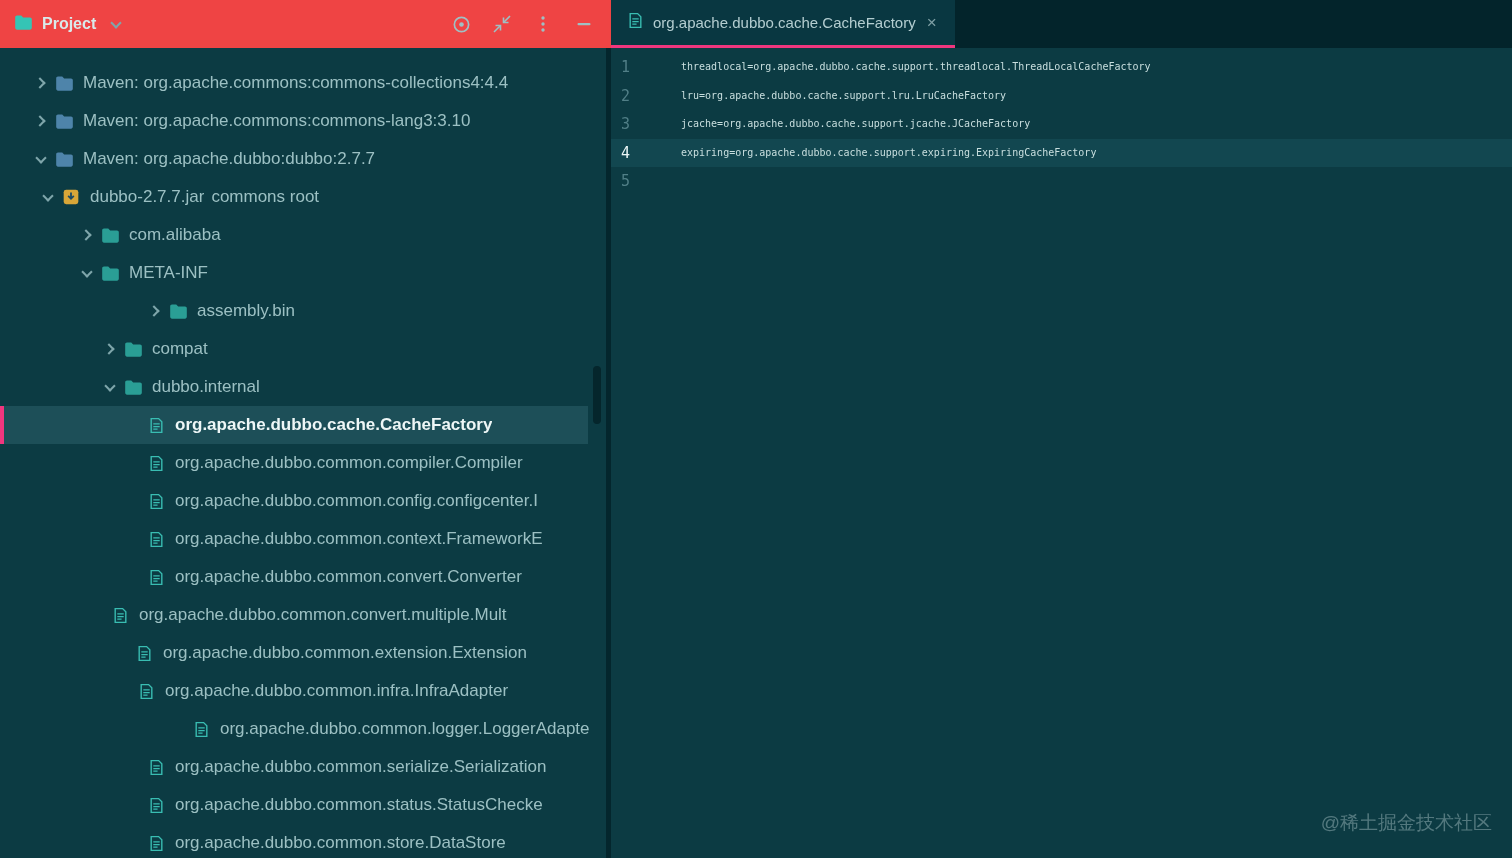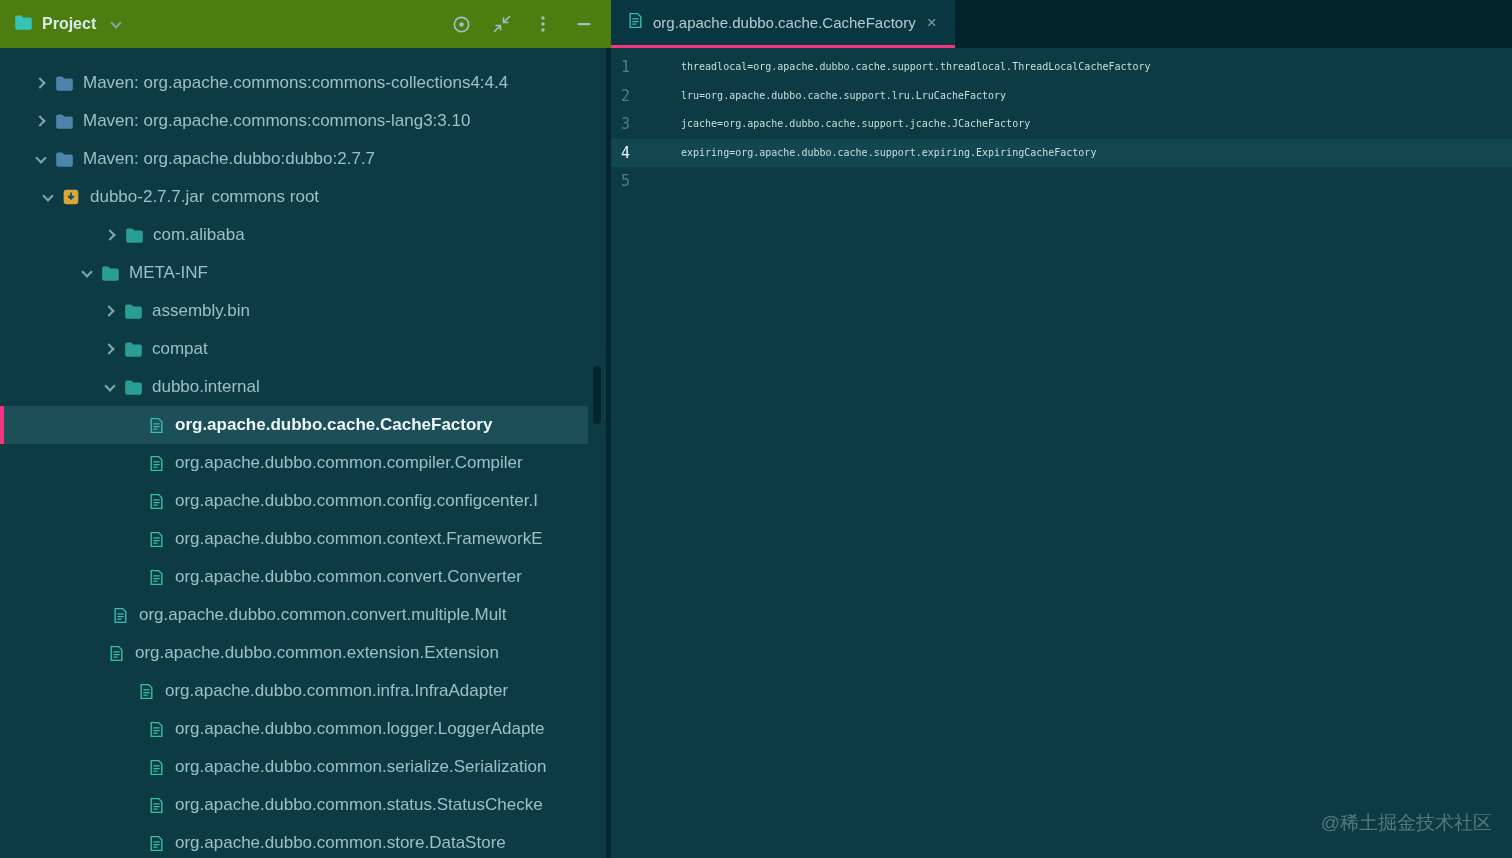--- a/index.html
+++ b/index.html
@@ -8,21 +8,21 @@
     font-family: "Liberation Sans", sans-serif;
     background: #0c3b43;
     position: relative;
     color: #9cc0c3;
   }
 
   
   .topbar { height: 48px; display: flex; align-items: stretch; }
   .tree-header {
     width: 611px; flex: 0 0 611px;
-    background: #4d7c0f;
+    background: #ef4444;
     display: flex; align-items: center;
   }
   .project-selector {
     display: flex; align-items: center; gap: 9px;
     padding-left: 14px; cursor: pointer;
   }
   .project-label { color: #d9eaeb; font-size: 16px; font-weight: 600; }
   .toolbar-icons {
     margin-left: auto; display: flex; align-items: center;
     gap: 19px; padding-right: 16px;
@@ -195,21 +195,21 @@
             </span>
             <span class="tree-icon">
               <svg viewBox="0 0 16 16" width="18" height="18">
                 <rect x="1.5" y="1.5" width="13" height="13" rx="2.2" fill="#d9a638"></rect>
                 <path d="M8 4v5M5.5 7L8 9.6 10.5 7" stroke="#1b4965" stroke-width="1.6" fill="none"></path>
               </svg>
             </span>
             <span class="tree-label">dubbo-2.7.7.jar</span>
             <span class="tree-suffix">commons root</span>
           </div>
-          <div class="tree-row" style="padding-left: 100px;">
+          <div class="tree-row" style="padding-left: 76px;">
             <span class="chev-box">
               <span class="chev right"></span>
             </span>
             <span class="tree-icon">
               <svg viewBox="0 0 16 16" width="19" height="19">
                 <path d="M1 3.4C1 2.6 1.7 2 2.5 2h3.6l1.6 1.8h5.8c.8 0 1.5.6 1.5 1.4v7.3c0 .8-.7 1.5-1.5 1.5h-11C1.7 14 1 13.3 1 12.5z" fill="#2a9e95"></path>
               </svg>
             </span>
             <span class="tree-label">com.alibaba</span>
           </div>
@@ -217,44 +217,44 @@
             <span class="chev-box">
               <span class="chev down"></span>
             </span>
             <span class="tree-icon">
               <svg viewBox="0 0 16 16" width="19" height="19">
                 <path d="M1 3.4C1 2.6 1.7 2 2.5 2h3.6l1.6 1.8h5.8c.8 0 1.5.6 1.5 1.4v7.3c0 .8-.7 1.5-1.5 1.5h-11C1.7 14 1 13.3 1 12.5z" fill="#2a9e95"></path>
               </svg>
             </span>
             <span class="tree-label">META-INF</span>
           </div>
+          <div class="tree-row" style="padding-left: 99px; margin-left: 45px;">
+            <span class="chev-box">
+              <span class="chev right"></span>
+            </span>
+            <span class="tree-icon">
+              <svg viewBox="0 0 16 16" width="19" height="19">
+                <path d="M1 3.4C1 2.6 1.7 2 2.5 2h3.6l1.6 1.8h5.8c.8 0 1.5.6 1.5 1.4v7.3c0 .8-.7 1.5-1.5 1.5h-11C1.7 14 1 13.3 1 12.5z" fill="#2a9e95"></path>
+              </svg>
+            </span>
+            <span class="tree-label">assembly.bin</span>
+          </div>
           <div class="tree-row" style="padding-left: 99px;">
             <span class="chev-box">
               <span class="chev right"></span>
             </span>
             <span class="tree-icon">
               <svg viewBox="0 0 16 16" width="19" height="19">
                 <path d="M1 3.4C1 2.6 1.7 2 2.5 2h3.6l1.6 1.8h5.8c.8 0 1.5.6 1.5 1.4v7.3c0 .8-.7 1.5-1.5 1.5h-11C1.7 14 1 13.3 1 12.5z" fill="#2a9e95"></path>
               </svg>
             </span>
-            <span class="tree-label">assembly.bin</span>
+            <span class="tree-label">compat</span>
           </div>
           <div class="tree-row" style="padding-left: 99px;">
             <span class="chev-box">
-              <span class="chev right"></span>
-            </span>
-            <span class="tree-icon">
-              <svg viewBox="0 0 16 16" width="19" height="19">
-                <path d="M1 3.4C1 2.6 1.7 2 2.5 2h3.6l1.6 1.8h5.8c.8 0 1.5.6 1.5 1.4v7.3c0 .8-.7 1.5-1.5 1.5h-11C1.7 14 1 13.3 1 12.5z" fill="#2a9e95"></path>
-              </svg>
-            </span>
-            <span class="tree-label">compat</span>
-          </div>
-          <div class="tree-row" style="padding-left: 99px;">
-            <span class="chev-box">
               <span class="chev down"></span>
             </span>
             <span class="tree-icon">
               <svg viewBox="0 0 16 16" width="19" height="19">
                 <path d="M1 3.4C1 2.6 1.7 2 2.5 2h3.6l1.6 1.8h5.8c.8 0 1.5.6 1.5 1.4v7.3c0 .8-.7 1.5-1.5 1.5h-11C1.7 14 1 13.3 1 12.5z" fill="#2a9e95"></path>
               </svg>
             </span>
             <span class="tree-label">dubbo.internal</span>
           </div>
           <div class="tree-row selected" style="padding-left: 118px;">
@@ -310,41 +310,41 @@
           <div class="tree-row" style="padding-left: 86px;">
             <span class="chev-box"></span>
             <span class="tree-icon">
               <svg viewBox="0 0 16 16" width="17" height="17">
                 <path d="M3 1.5h7l3 3v10H3z" fill="none" stroke="#39bdb2" stroke-width="1.3"></path>
                 <path d="M5 6.5h6M5 9h6M5 11.5h4" stroke="#39bdb2" stroke-width="1.2"></path>
               </svg>
             </span>
             <span class="tree-label">org.apache.dubbo.common.convert.multiple.Mult</span>
           </div>
-          <div class="tree-row" style="padding-left: 82px;">
+          <div class="tree-row" style="padding-left: 110px;">
             <span class="chev-box"></span>
             <span class="tree-icon">
               <svg viewBox="0 0 16 16" width="17" height="17">
                 <path d="M3 1.5h7l3 3v10H3z" fill="none" stroke="#39bdb2" stroke-width="1.3"></path>
                 <path d="M5 6.5h6M5 9h6M5 11.5h4" stroke="#39bdb2" stroke-width="1.2"></path>
               </svg>
             </span>
             <span class="tree-label">org.apache.dubbo.common.extension.Extension</span>
           </div>
           <div class="tree-row" style="padding-left: 112px;">
             <span class="chev-box"></span>
             <span class="tree-icon">
               <svg viewBox="0 0 16 16" width="17" height="17">
                 <path d="M3 1.5h7l3 3v10H3z" fill="none" stroke="#39bdb2" stroke-width="1.3"></path>
                 <path d="M5 6.5h6M5 9h6M5 11.5h4" stroke="#39bdb2" stroke-width="1.2"></path>
               </svg>
             </span>
             <span class="tree-label">org.apache.dubbo.common.infra.InfraAdapter</span>
           </div>
-          <div class="tree-row" style="padding-left: 122px;">
+          <div class="tree-row" style="padding-left: 122px; margin-left: 45px;">
             <span class="chev-box"></span>
             <span class="tree-icon">
               <svg viewBox="0 0 16 16" width="17" height="17">
                 <path d="M3 1.5h7l3 3v10H3z" fill="none" stroke="#39bdb2" stroke-width="1.3"></path>
                 <path d="M5 6.5h6M5 9h6M5 11.5h4" stroke="#39bdb2" stroke-width="1.2"></path>
               </svg>
             </span>
             <span class="tree-label">org.apache.dubbo.common.logger.LoggerAdapte</span>
           </div>
           <div class="tree-row" style="padding-left: 122px;">

